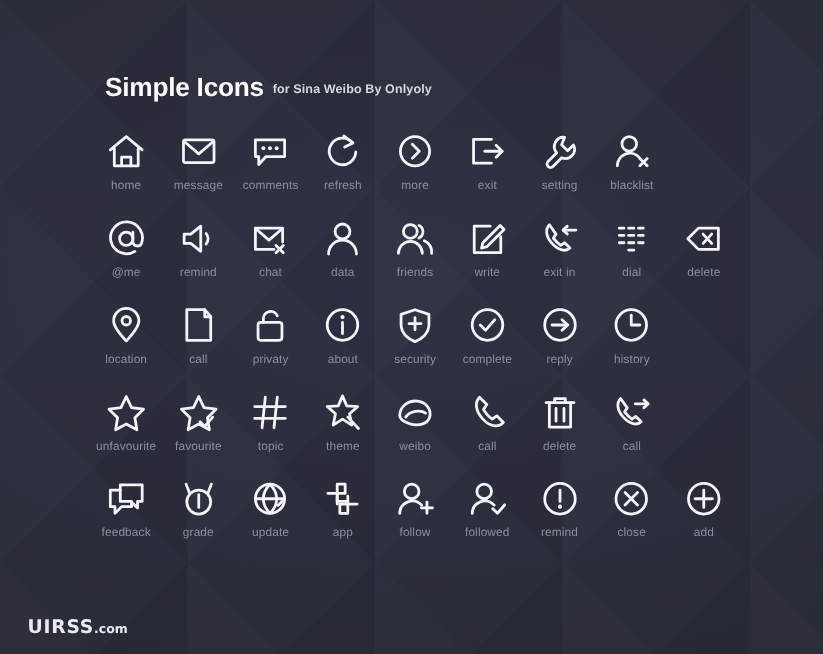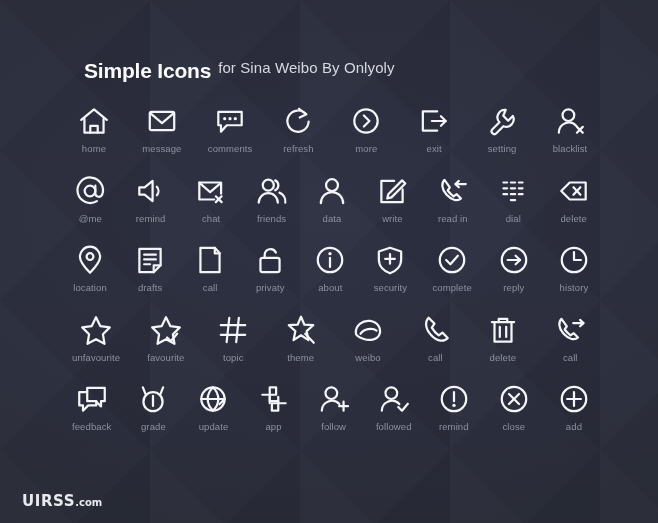--- a/index.html
+++ b/index.html
@@ -26,49 +26,48 @@
     background-size: 150px 150px, 150px 150px, 100% 100%;
     box-sizing: border-box;
   }
 
   
   #header {
     position: absolute;
     left: 84px;
     top: 59px;
     display: flex;
-    align-items: flex-start;
+    align-items: center;
     white-space: nowrap;
   }
   #title-main {
     font-size: 21px;
     font-weight: bold;
     color: #fcfcfd;
     letter-spacing: -0.2px;
   }
   #title-sub {
-    font-size: 15px;
-    font-weight: normal;
+    font-size: 10px;
+    font-weight: bold;
     color: #d6d8e0;
     margin-left: 7px;
     letter-spacing: 0.1px;
   }
 
   
   #grid {
     position: absolute;
     left: 72px;
     top: 104px;
     width: 520px;
   }
   .icon-row {
     display: flex;
     width: 100%;
     margin-bottom: 20px;
-    gap: 24px;
   }
   .icon-cell {
     width: 57.8px;
     display: flex;
     flex-direction: column;
     align-items: center;
   }
   .icon-glyph {
     width: 34px;
     height: 34px;
@@ -236,55 +235,55 @@
               <path d="M6 9 L15.2 17 L24.5 9"></path>
               <path d="M20.5 21 L26 26.5" stroke-width="2.4"></path>
               <path d="M26 21 L20.5 26.5" stroke-width="2.4"></path>
             </svg>
           </div>
           <div class="icon-label">chat</div>
         </div>
         <div class="icon-cell">
           <div class="icon-glyph">
             <svg viewBox="0 0 32 32">
+              <circle cx="16" cy="10.5" r="5.6"></circle>
+              <path d="M5.5 27.5 A10.5 10.5 0 0 1 26.5 27.5"></path>
+            </svg>
+          </div>
+          <div class="icon-label">data</div>
+        </div>
+        <div class="icon-cell">
+          <div class="icon-glyph">
+            <svg viewBox="0 0 32 32">
               <circle cx="12.5" cy="10.5" r="5.2"></circle>
               <path d="M3.5 27 A9 9 0 0 1 21.5 27"></path>
               <path d="M19 6 A5.2 5.2 0 0 1 19 15.4"></path>
               <path d="M23 17.5 A9 9 0 0 1 28.5 27"></path>
             </svg>
           </div>
           <div class="icon-label">friends</div>
         </div>
         <div class="icon-cell">
           <div class="icon-glyph">
             <svg viewBox="0 0 32 32">
-              <circle cx="16" cy="10.5" r="5.6"></circle>
-              <path d="M5.5 27.5 A10.5 10.5 0 0 1 26.5 27.5"></path>
-            </svg>
-          </div>
-          <div class="icon-label">data</div>
-        </div>
-        <div class="icon-cell">
-          <div class="icon-glyph">
-            <svg viewBox="0 0 32 32">
               <path d="M26 14.5 V26.5 H6 V6.5 H18"></path>
               <path d="M12.5 19 L25.5 6 L28.5 9 L15.5 22 L11.5 23 Z"></path>
             </svg>
           </div>
           <div class="icon-label">write</div>
         </div>
         <div class="icon-cell">
           <div class="icon-glyph">
             <svg viewBox="0 0 32 32">
               <path d="M8 5.5 C5 8.5 5 14 10 19.5 C15 25 20.5 26 23.5 23 L19.5 19 L16.5 21 C14.5 19.5 12.5 17.5 11 15.5 L13 12.5 Z"></path>
               <path d="M28 9.5 H18.5"></path>
               <path d="M21.5 6.5 L18.3 9.5 L21.5 12.5"></path>
             </svg>
           </div>
-          <div class="icon-label">read in</div>
+          <div class="icon-label">exit in</div>
         </div>
         <div class="icon-cell">
           <div class="icon-glyph">
             <svg viewBox="0 0 32 32">
               <path d="M7 8 H10.5 M14 8 H18 M21.5 8 H25" stroke-width="2.4"></path>
               <path d="M7 13.5 H10.5 M14 13.5 H18 M21.5 13.5 H25" stroke-width="2.4"></path>
               <path d="M7 19 H10.5 M14 19 H18 M21.5 19 H25" stroke-width="2.4"></path>
               <path d="M14 24.5 H18" stroke-width="2.4"></path>
             </svg>
           </div>
@@ -307,30 +306,20 @@
             <svg viewBox="0 0 32 32">
               <path d="M16 28 C16 28 25.5 18.5 25.5 13 A9.5 9.5 0 1 0 6.5 13 C6.5 18.5 16 28 16 28 Z"></path>
               <circle cx="16" cy="12.8" r="3.2"></circle>
             </svg>
           </div>
           <div class="icon-label">location</div>
         </div>
         <div class="icon-cell">
           <div class="icon-glyph">
             <svg viewBox="0 0 32 32">
-              <path d="M6 5.5 H26 V21 L19.5 27.5 H6 Z"></path>
-              <path d="M19.5 27.5 V21 H26"></path>
-              <path d="M10.5 11 H21.5 M10.5 15.5 H21.5 M10.5 20 H16"></path>
-            </svg>
-          </div>
-          <div class="icon-label">drafts</div>
-        </div>
-        <div class="icon-cell">
-          <div class="icon-glyph">
-            <svg viewBox="0 0 32 32">
               <path d="M7 4.5 H20.5 L25 9.5 V27.5 H7 Z"></path>
               <path d="M20.5 4.5 V9.8 H25"></path>
             </svg>
           </div>
           <div class="icon-label">call</div>
         </div>
         <div class="icon-cell">
           <div class="icon-glyph">
             <svg viewBox="0 0 32 32">
               <rect x="7" y="14" width="18" height="13.5" rx="2"></rect>

